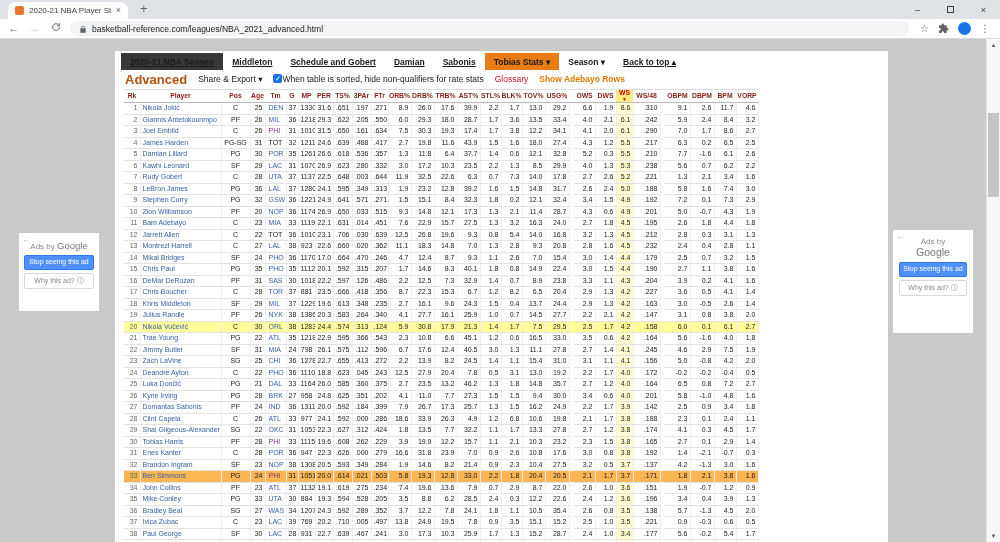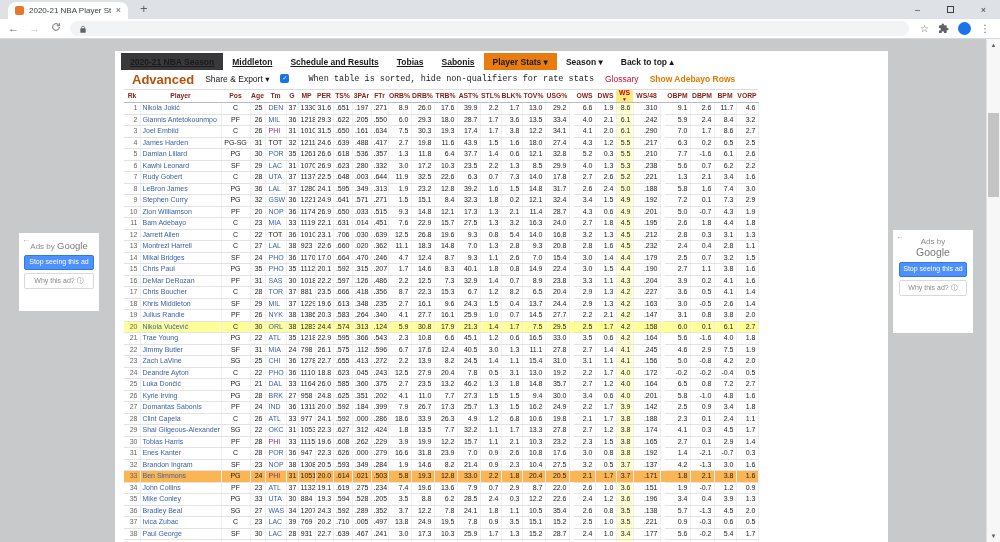--- a/index.html
+++ b/index.html
@@ -28,26 +28,26 @@
 
   
   .page { position:relative; height:503px; background:#c8c9cb; overflow:hidden; }
   .content { position:absolute; left:115px; top:12px; width:773px; height:503px; background:#fff; overflow:hidden; padding-top:2px; }
 
   .sitenav { display:flex; align-items:stretch; height:17px; font-size:8.5px; font-weight:bold; padding-left:6px; }
   .sitenav > div { display:flex; align-items:center; padding:0 9px; color:#1a1a1a; white-space:nowrap; }
   .nav-season { background:#39393b; color:#fff; text-decoration:underline; }
   .nav-link { text-decoration:underline; }
   .nav-ps { background:#e97c10; color:#fff; }
-  .nav-top { }
-
-  .toolbar { display:flex; align-items:center; height:18px; padding-left:17px; gap:11px; }
+  .nav-top { text-decoration:underline; }
+
+  .toolbar { display:flex; align-items:center; height:18px; padding-left:10px; gap:11px; }
   .adv-title { font-size:13px; font-weight:bold; color:#b5530e; }
   .share { font-size:8.5px; color:#1a1a1a; }
-  .cbwrap { display:flex; gap:19px; font-size:8.5px; color:#222;font-family:Liberation Mono, monospace; }
+  .cbwrap { display:flex; gap:0; font-size:8.5px; color:#222; }
   .cb { width:9px; height:9px; background:#1a73e8; border-radius:2px; color:#fff; font-size:7px; line-height:9px; text-align:center; flex:none; }
   .glossary { color:#c8102e; font-size:8.5px;text-align:center; }
   .partial { color:#e07b00; font-size:8.5px; font-weight:bold; }
 
   
   table.stats { border-collapse:collapse; table-layout:fixed; margin:1px 0 0 9px; width:634px; }
   .stats th { font-size:6.8px; color:#86241c; text-align:center; height:13px; border-top:1px solid #ddd; border-bottom:1px solid #bbb; background:#fff; padding:0; line-height:6.8px; vertical-align:middle; }
   .stats th.ws-h { background:#fdea80; color:#cc0000; }
   .stats th .sort-arrow { font-size:5px; line-height:5px; color:#cc0000; }
   .stats td { height:10.6px; line-height:10.5px; font-size:7px; padding:0 2px; text-align:right; color:#1c1c1c; border-right:1px solid #f0f0f0; border-bottom:1px solid #e3e3e3; overflow:hidden; white-space:nowrap; }
@@ -111,44 +111,45 @@
           <path d="M20 12a8 8 0 1 1-2.3-5.6"></path>
           <path d="M20 3v6h-6"></path>
         </svg>
     </span>
     <div class="pill">
       <span>
         <svg width="8" height="9" viewBox="0 0 24 24" fill="#5f6368">
             <path d="M18 8h-1V6a5 5 0 0 0-10 0v2H6a2 2 0 0 0-2 2v10a2 2 0 0 0 2 2h12a2 2 0 0 0 2-2V10a2 2 0 0 0-2-2zm-9-2a3 3 0 0 1 6 0v2H9z"></path>
           </svg>
       </span>
+      <span class="url">basketball-reference.com/leagues/NBA_2021_advanced.html</span>
     </div>
     <div class="bar-right">
       <span class="star">☆</span>
       <span>
         <svg width="11" height="11" viewBox="0 0 24 24" fill="#5f6368">
             <path d="M20.5 11H19V7a2 2 0 0 0-2-2h-4V3.5a2.5 2.5 0 0 0-5 0V5H4a2 2 0 0 0-2 2v3.8h1.5a2.7 2.7 0 0 1 0 5.4H2V20a2 2 0 0 0 2 2h3.8v-1.5a2.7 2.7 0 0 1 5.4 0V22H17a2 2 0 0 0 2-2v-4h1.5a2.5 2.5 0 0 0 0-5z"></path>
           </svg>
       </span>
       <span class="avatar"></span>
       <span class="menu-dots">⋮</span>
     </div>
   </div>
 </div>
 
 <div class="page">
 
   <div class="content">
     <div class="sitenav">
       <div class="nav-season">2020-21 NBA Season</div>
       <div class="nav-link">Middleton</div>
-      <div class="nav-link">Schedule and Results</div>
-      <div class="nav-link">Tobias</div>
+      <div class="nav-link">Schedule and Gobert</div>
+      <div class="nav-link">Damian</div>
       <div class="nav-link">Sabonis</div>
-      <div class="nav-ps">Player Stats ▾</div>
+      <div class="nav-ps">Tobias Stats ▾</div>
       <div>Season ▾</div>
       <div class="nav-top">Back to top ▴</div>
     </div>
 
     <div class="toolbar">
       <span class="adv-title">Advanced</span>
       <span class="share">Share &amp; Export ▾</span>
       <span class="cbwrap">
         <span class="cb">✓</span>
         <span>When table is sorted, hide non-qualifiers for rate stats</span>

